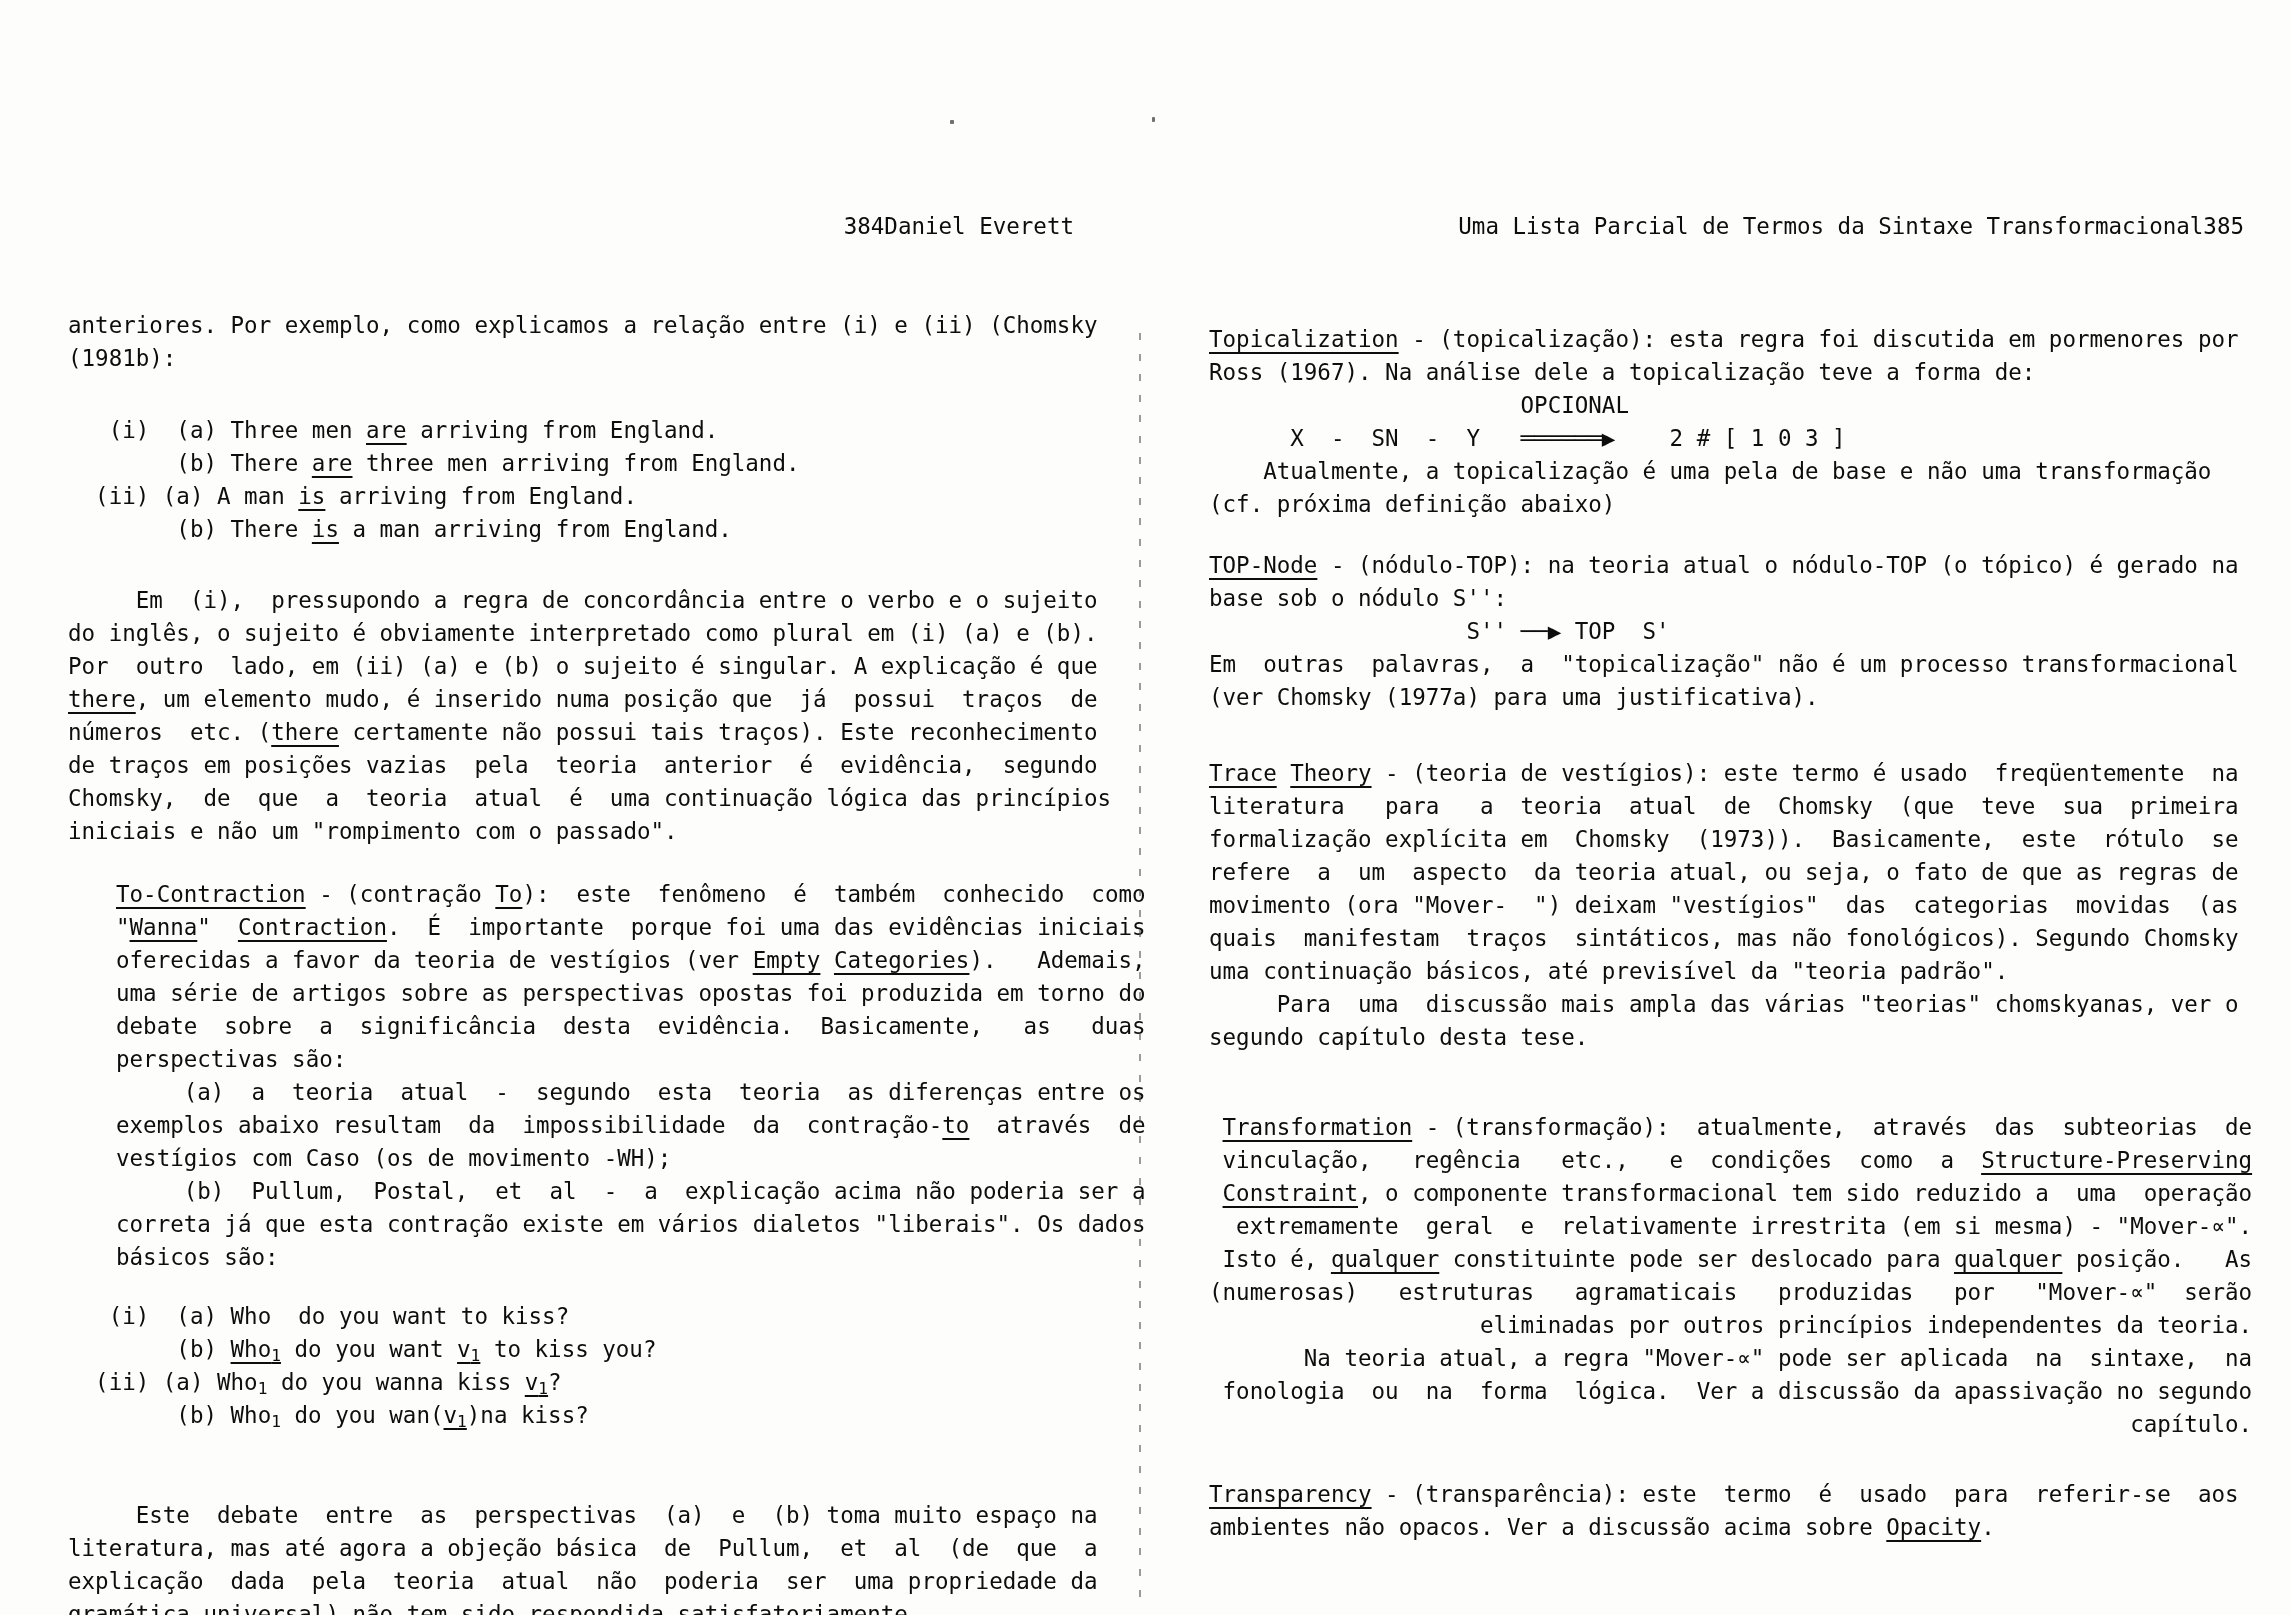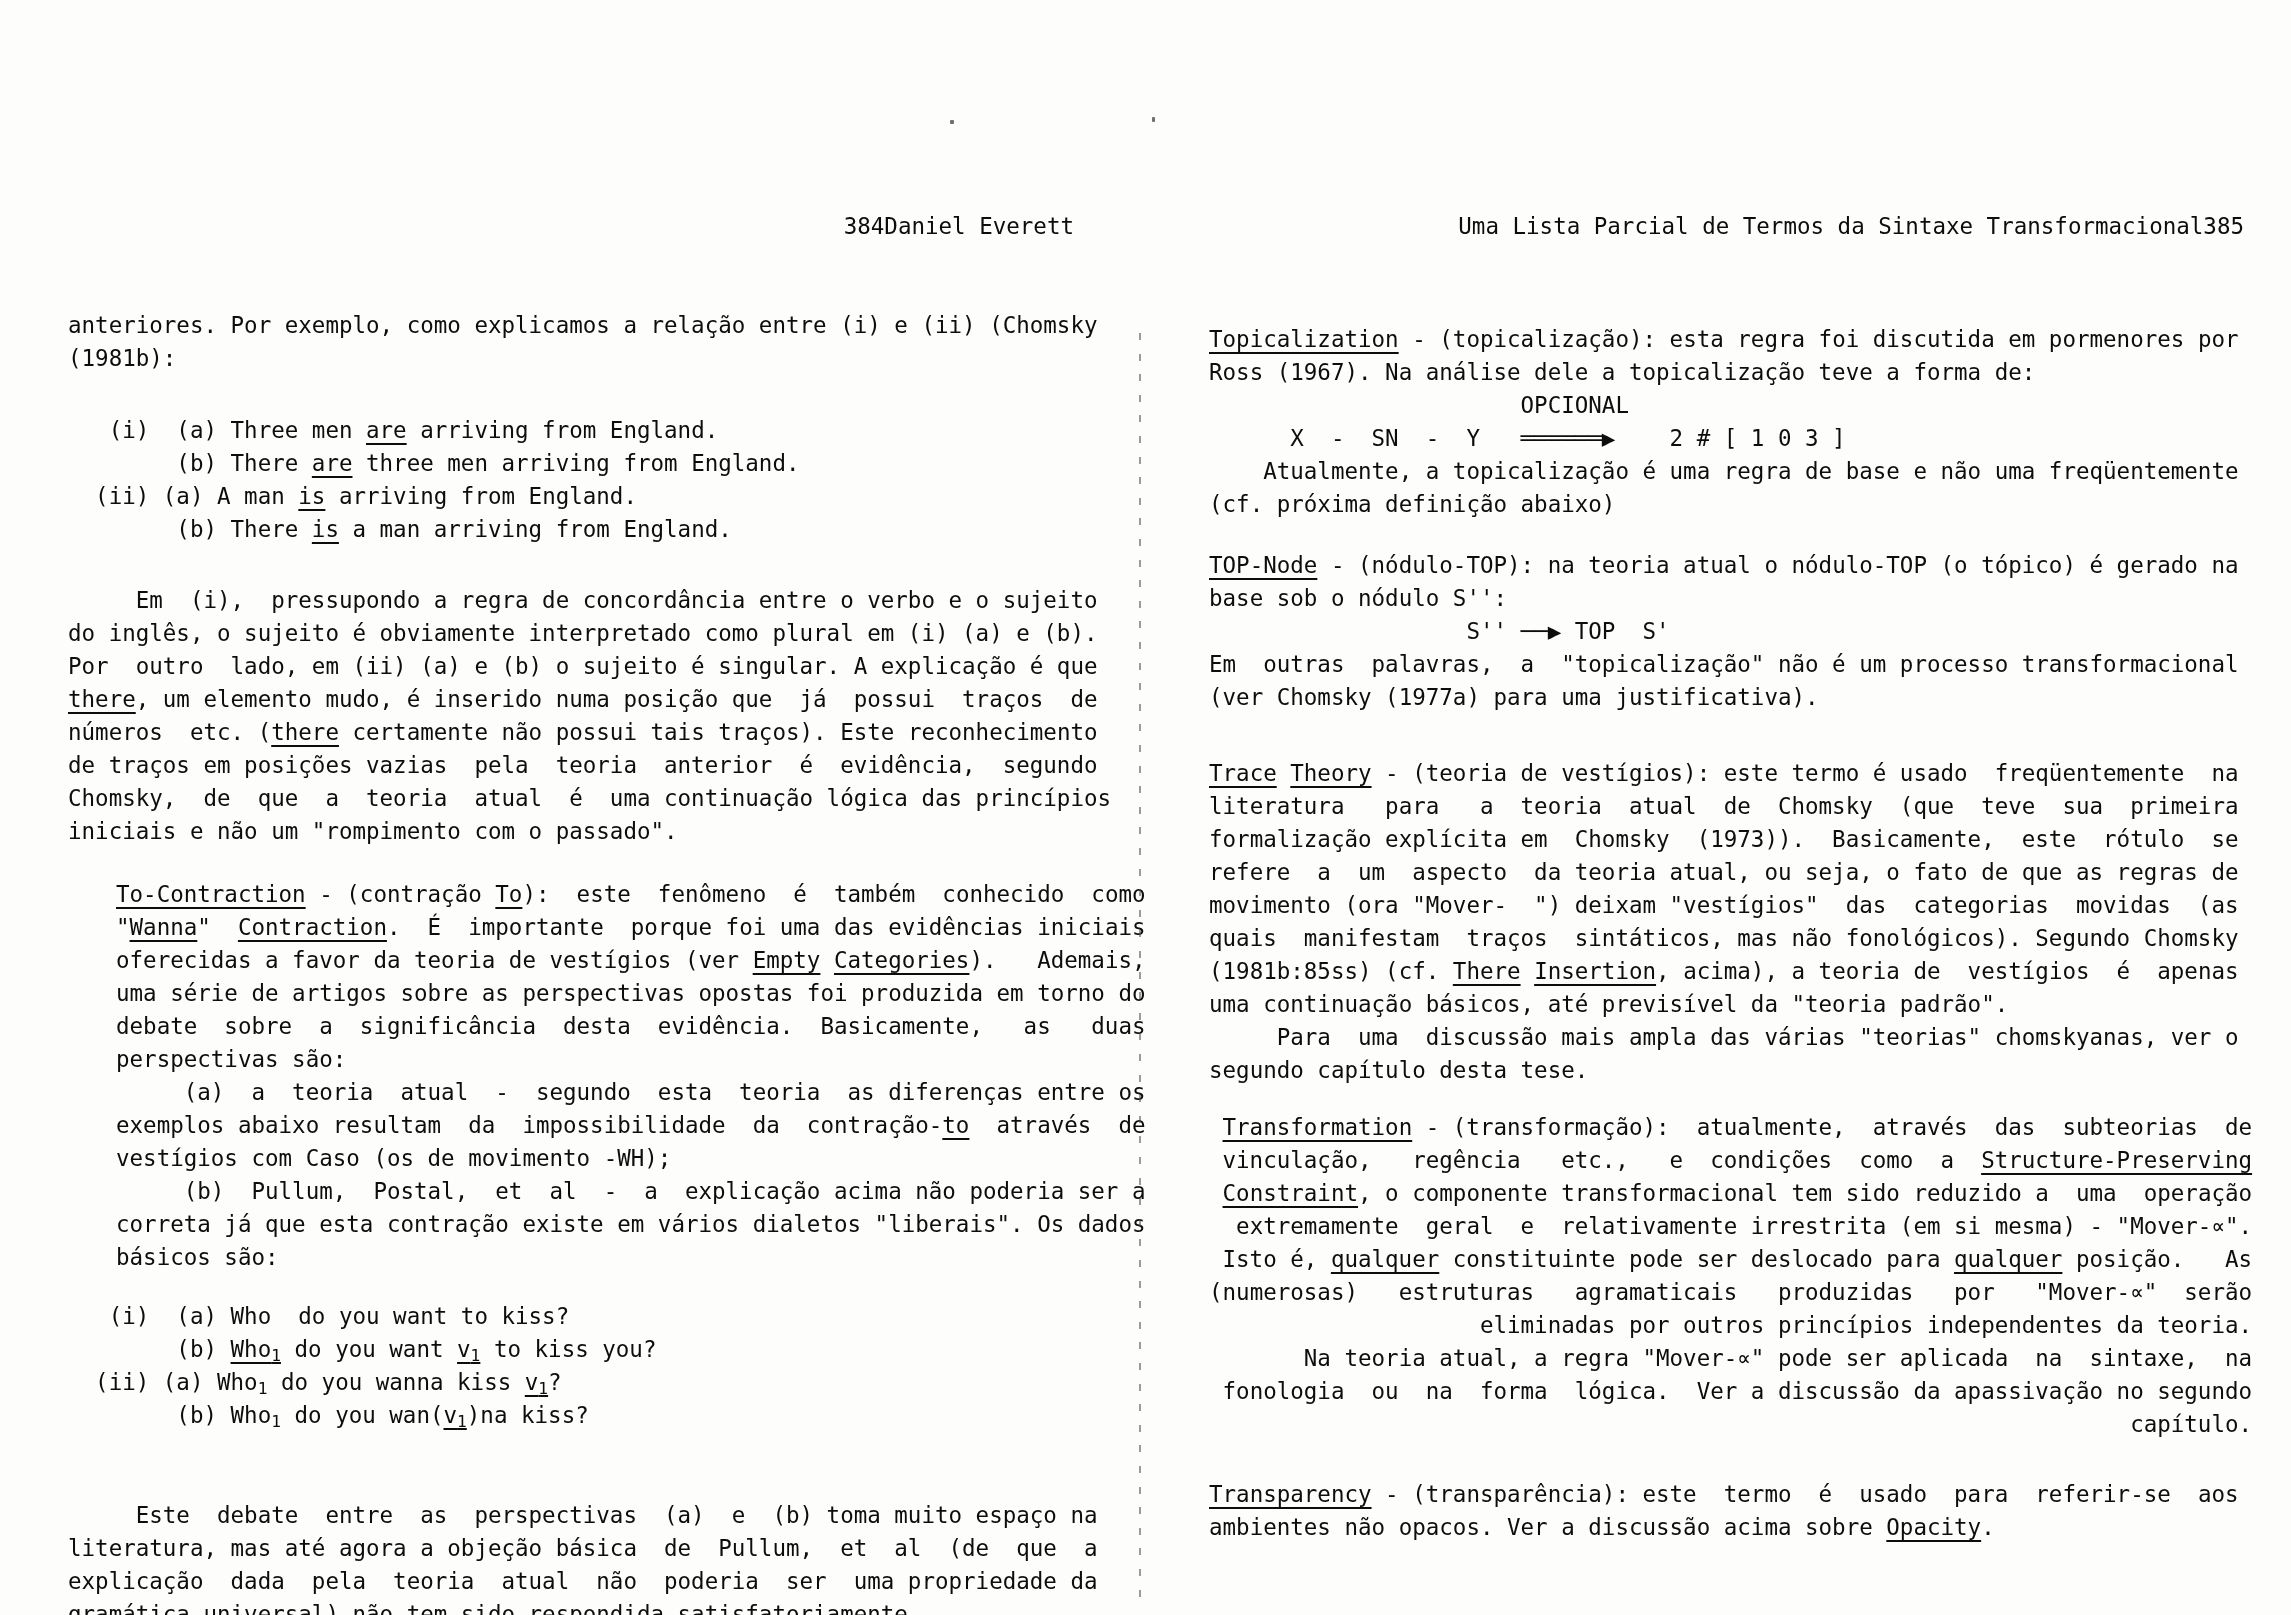--- a/index.html
+++ b/index.html
@@ -98,38 +98,37 @@
       <div class="ln">literatura, mas até agora a objeção básica  de  Pullum,  et  al  (de  que  a</div>
       <div class="ln">explicação  dada  pela  teoria  atual  não  poderia  ser  uma propriedade da</div>
       <div class="ln">gramática universal) não tem sido respondida satisfatoriamente.</div>
     </div>
 
   <div id="rb1" class="block txt rx">
       <div class="ln"><u>Topicalization</u> - (topicalização): esta regra foi discutida em pormenores por</div>
       <div class="ln">Ross (1967). Na análise dele a topicalização teve a forma de:</div>
       <div class="ln">                       OPCIONAL</div>
       <div class="ln">      X  -  SN  -  Y   ══════▶    2 # [ 1 0 3 ]</div>
-      <div class="ln">    Atualmente, a topicalização é uma regra de base e não uma freqüentemente</div>
+      <div class="ln">    Atualmente, a topicalização é uma pela de base e não uma transformação</div>
       <div class="ln">(cf. próxima definição abaixo)</div>
     </div>
   <div id="rb2" class="block txt rx">
       <div class="ln"><u>TOP-Node</u> - (nódulo-TOP): na teoria atual o nódulo-TOP (o tópico) é gerado na</div>
       <div class="ln">base sob o nódulo S'':</div>
       <div class="ln">                   S'' ──▶ TOP  S'</div>
       <div class="ln">Em  outras  palavras,  a  "topicalização" não é um processo transformacional</div>
       <div class="ln">(ver Chomsky (1977a) para uma justificativa).</div>
     </div>
   <div id="rb3" class="block txt rx">
       <div class="ln"><u>Trace</u> <u>Theory</u> - (teoria de vestígios): este termo é usado  freqüentemente  na</div>
       <div class="ln">literatura   para   a  teoria  atual  de  Chomsky  (que  teve  sua  primeira</div>
       <div class="ln">formalização explícita em  Chomsky  (1973)).  Basicamente,  este  rótulo  se</div>
       <div class="ln">refere  a  um  aspecto  da teoria atual, ou seja, o fato de que as regras de</div>
       <div class="ln">movimento (ora "Mover-  ") deixam "vestígios"  das  categorias  movidas  (as</div>
       <div class="ln">quais  manifestam  traços  sintáticos, mas não fonológicos). Segundo Chomsky</div>
-      <div class="ln">(1981b:85ss) (cf. <u>There</u> <u>Insertion</u>, acima), a teoria de  vestígios  é  apenas</div>
       <div class="ln">uma continuação básicos, até previsível da "teoria padrão".</div>
       <div class="ln">     Para  uma  discussão mais ampla das várias "teorias" chomskyanas, ver o</div>
       <div class="ln">segundo capítulo desta tese.</div>
     </div>
   <div id="rb4" class="block txt rx">
       <div class="ln"><u>Transformation</u> - (transformação):  atualmente,  através  das  subteorias  de</div>
       <div class="ln">vinculação,   regência   etc.,   e  condições  como  a  <u>Structure-Preserving</u></div>
       <div class="ln"><u>Constraint</u>, o componente transformacional tem sido reduzido a  uma  operação</div>
       <div class="ln">extremamente  geral  e  relativamente irrestrita (em si mesma) - "Mover-∝".</div>
       <div class="ln">Isto é, <u>qualquer</u> constituinte pode ser deslocado para <u>qualquer</u> posição.   As</div>

